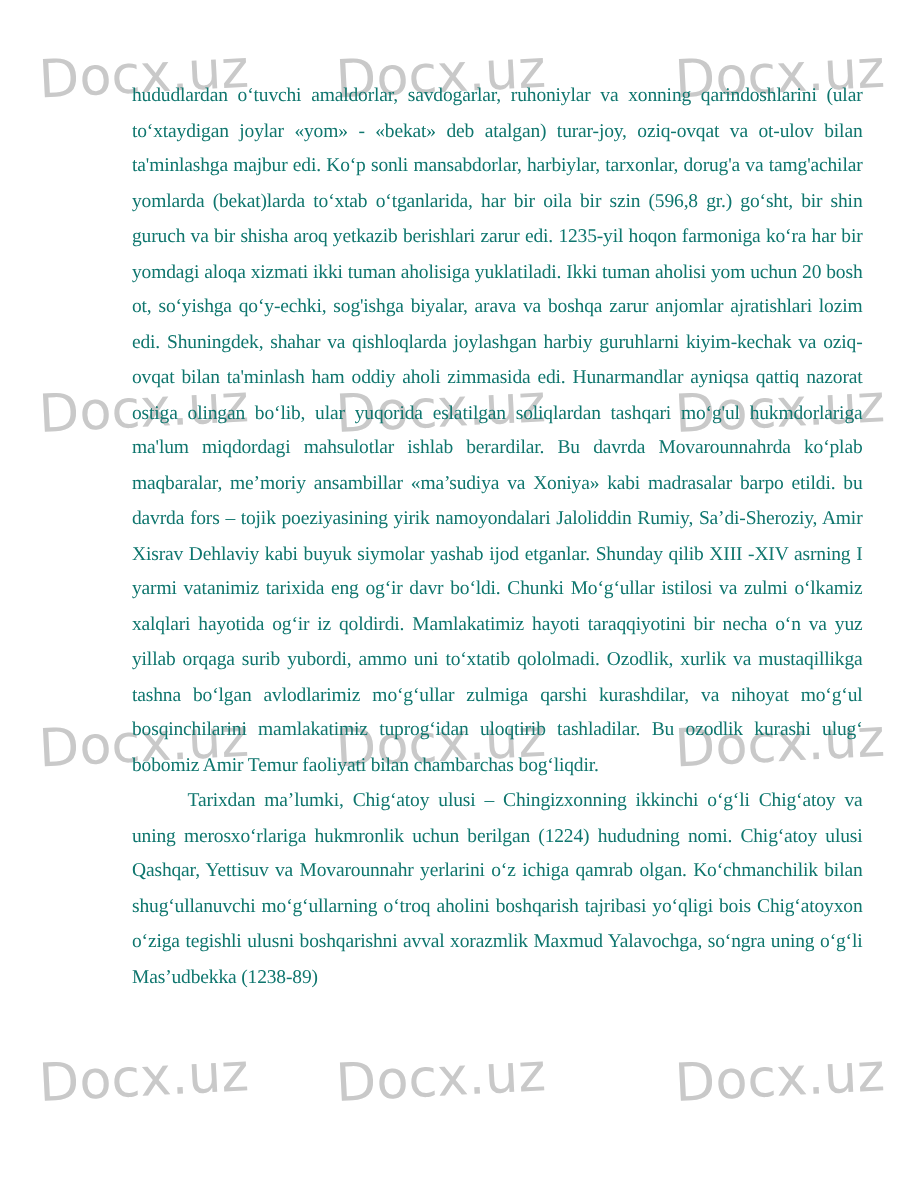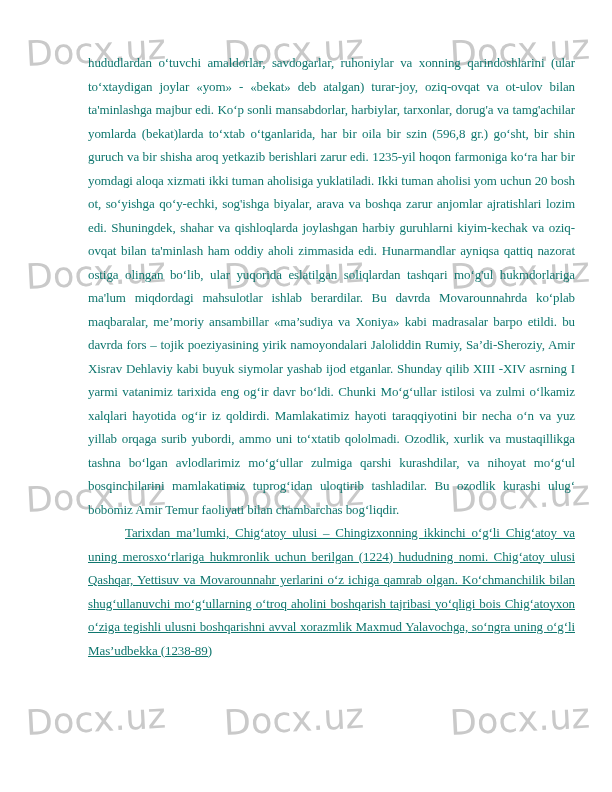--- a/index.html
+++ b/index.html
@@ -46,21 +46,20 @@
     letter-spacing: -0.1px;
     text-align: justify;
     color: #0f766e;
   }
   .para {
     margin: 0;
     padding: 0;
   }
   .para.indented {
     text-indent: 37px;
-    text-decoration: underline;
   }
 </style>
 </head>
 <body>
 
 <div class="page">
   <div class="watermark-layer">
       <span class="wm" style="left: 26px; top: 37px; color: rgb(201, 201, 201);">Docx.uz</span>
       <span class="wm" style="left: 224px; top: 37px; color: rgb(201, 201, 201);">Docx.uz</span>
       <span class="wm" style="left: 450px; top: 37px; color: rgb(201, 201, 201);">Docx.uz</span>

